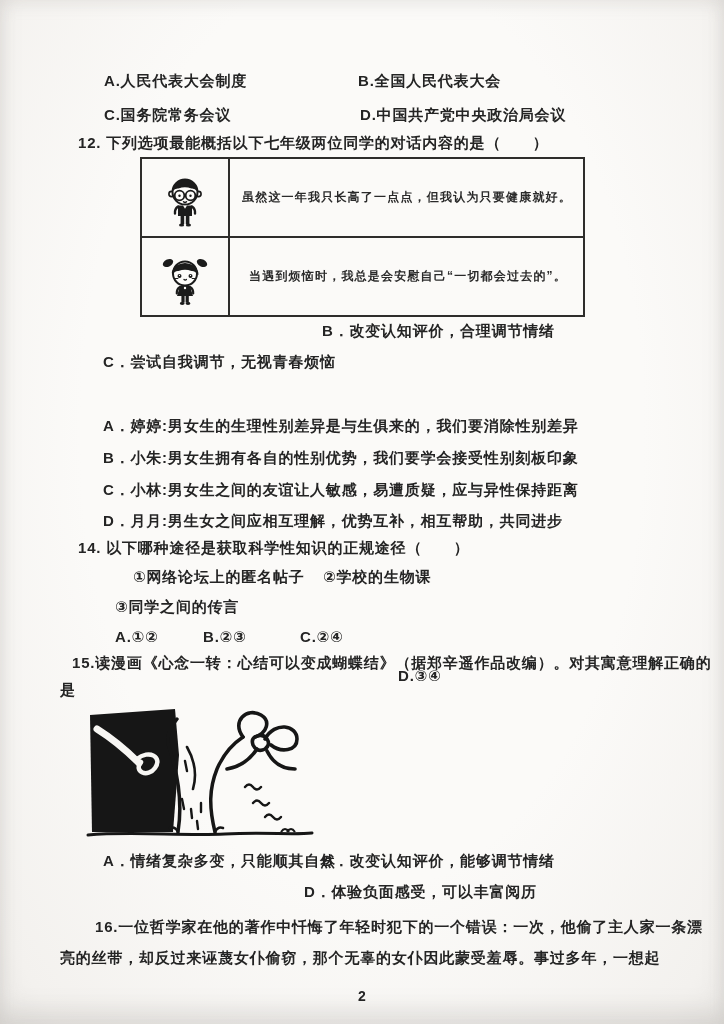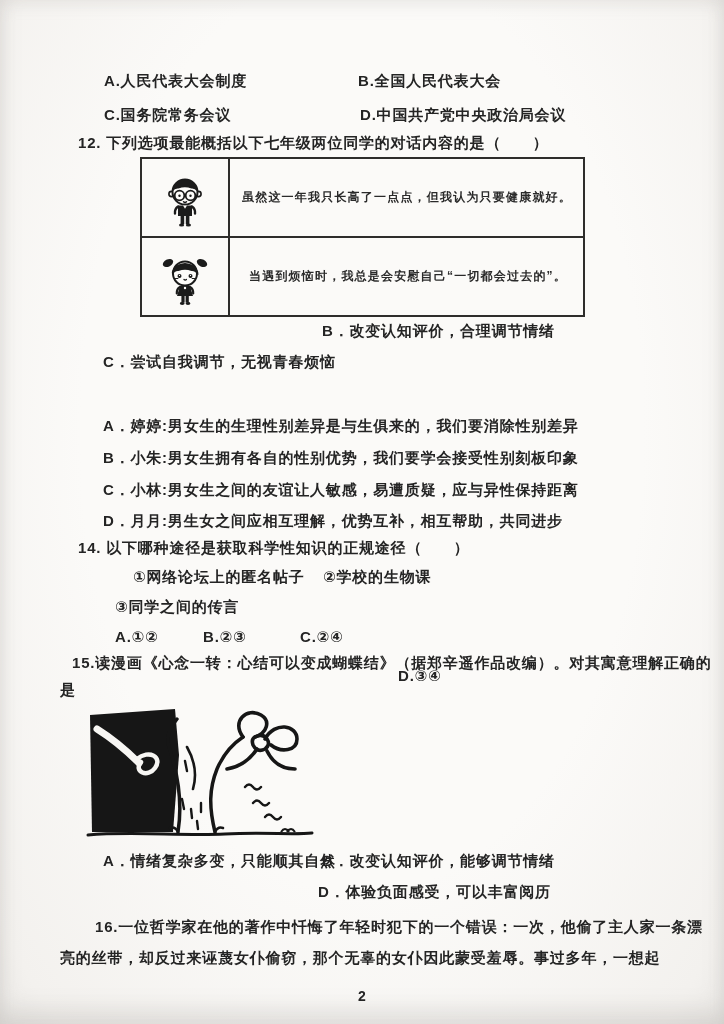--- a/index.html
+++ b/index.html
@@ -140,20 +140,20 @@
     </g>
     <g fill="none" stroke="#161616" stroke-width="2.4" stroke-linecap="round">
       <path d="M160 84 q4 -5 8 0 q4 5 8 0"></path>
       <path d="M168 100 q4 -5 8 0 q4 5 8 0"></path>
       <path d="M180 114 q4 -5 8 0 q4 5 8 0"></path>
     </g>
   </svg>
 
   <div class="abs txt" style="left:103px;top:852px;">A．情绪复杂多变，只能顺其自然</div>
   <div class="abs txt" style="left:322px;top:852px;">B．改变认知评价，能够调节情绪</div>
-  <div class="abs txt" style="left:318px;top:883px;">D．体验负面感受，可以丰富阅历</div>
+  <div class="abs txt" style="left:304px;top:883px;">D．体验负面感受，可以丰富阅历</div>
 
   <div class="abs txt" style="left:95px;top:918px;text-align:center;">16.一位哲学家在他的著作中忏悔了年轻时犯下的一个错误：一次，他偷了主人家一条漂</div>
   <div class="abs txt" style="left:60px;top:949px;">亮的丝带，却反过来诬蔑女仆偷窃，那个无辜的女仆因此蒙受羞辱。事过多年，一想起</div>
 
   <div class="page-num">2</div>
 
 </div>
 
 </body></html>

